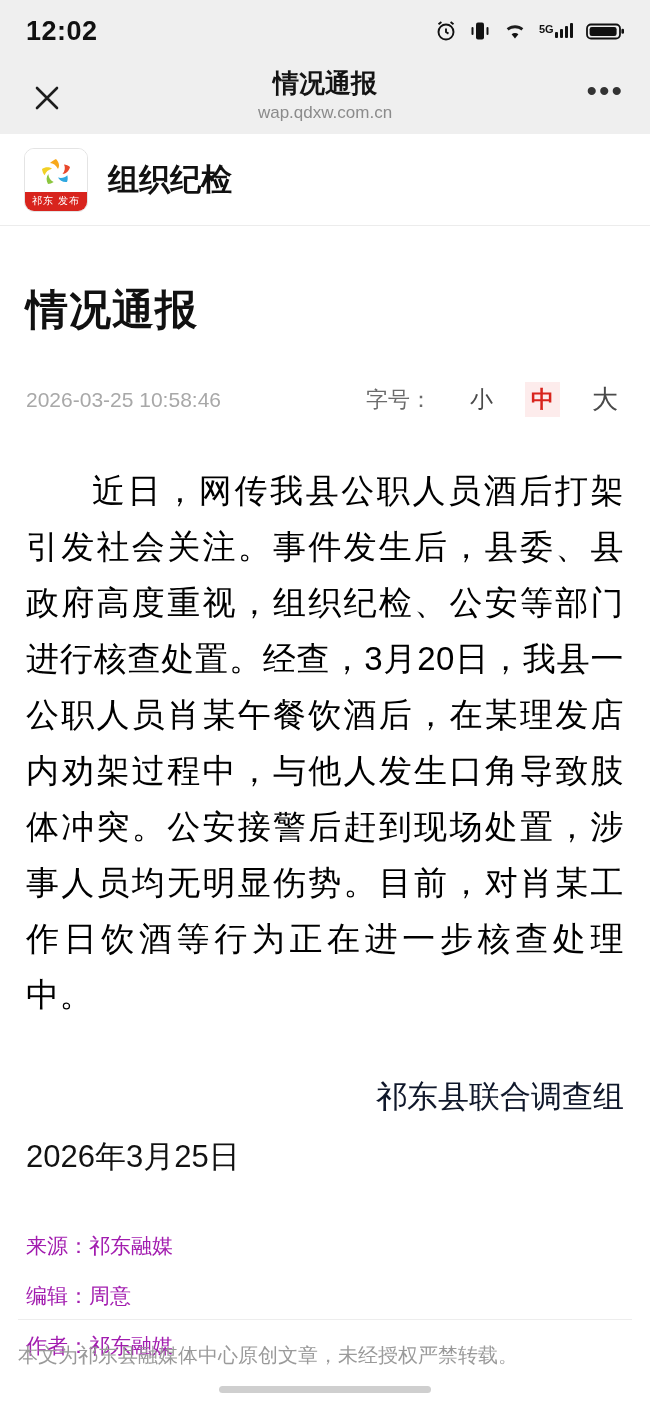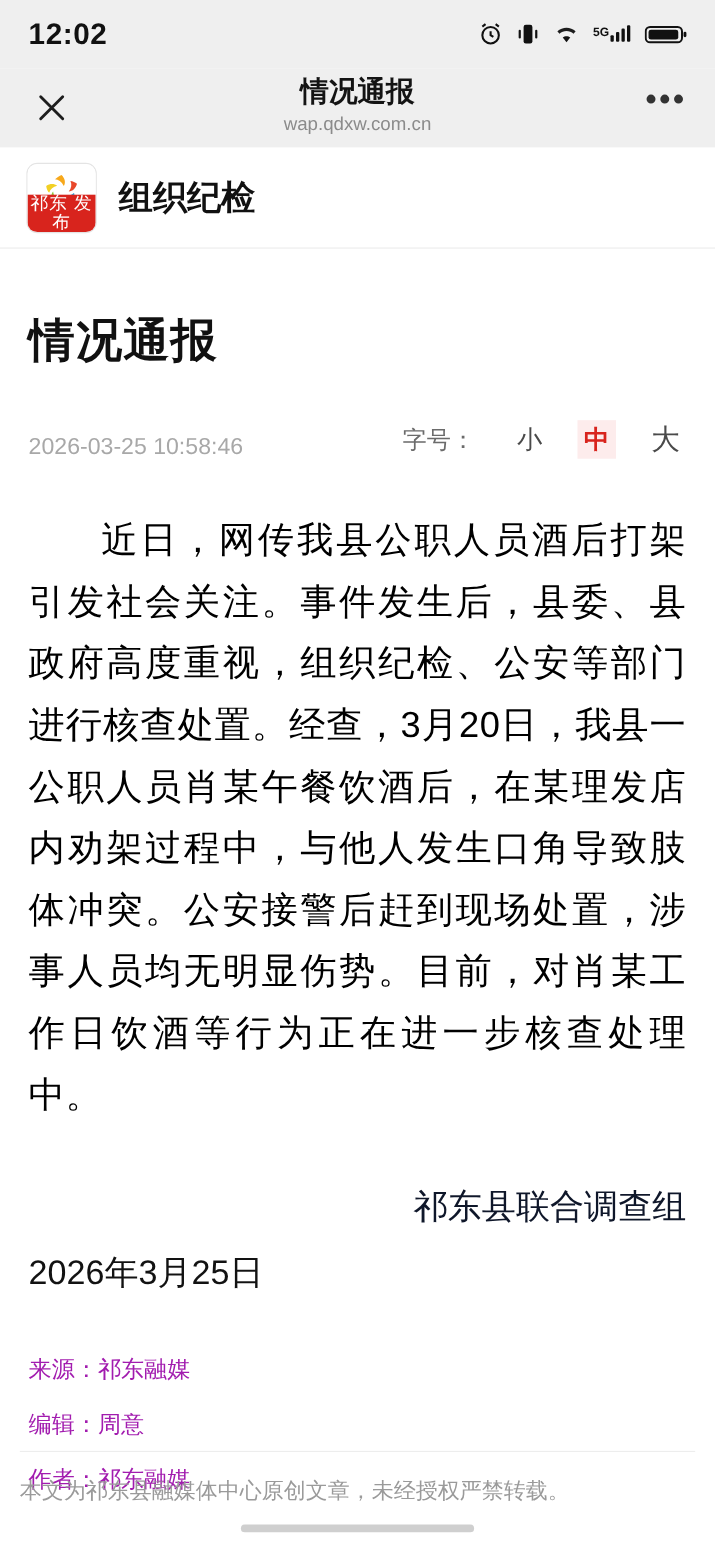--- a/index.html
+++ b/index.html
@@ -111,24 +111,24 @@
     position: absolute;
     inset: 0 0 16px 0;
     background: #ffffff;
     display: flex;
     align-items: center;
     justify-content: center;
   }
   .app-logo .band {
     position: absolute;
     left: 0; right: 0; bottom: 0;
-    height: 34px;
+    height: 19px;
     background: #d8241d;
     color: #fff;
-    font-size: 16px;
+    font-size: 10px;
     line-height: 17px;
     text-align: center;
     letter-spacing: 1px;
   }
   .app-name {
     margin-left: 20px;
     font-size: 31px;
     font-weight: 700;
     color: #111;
   }
@@ -150,21 +150,21 @@
   }
   .article-title {
     font-size: 42px;
     font-weight: 700;
     color: #111;
     margin: 56px 0 0 0;
     letter-spacing: 1px;
   }
   .meta-row {
     display: flex;
-    align-items: flex-end;
+    align-items: center;
     margin-top: 42px;
     gap: 11px;
   }
   .meta-date {
     font-size: 21px;
     color: #a8a8a8;
   }
   .fontsize-group {
     margin-left: auto;
     display: flex;

